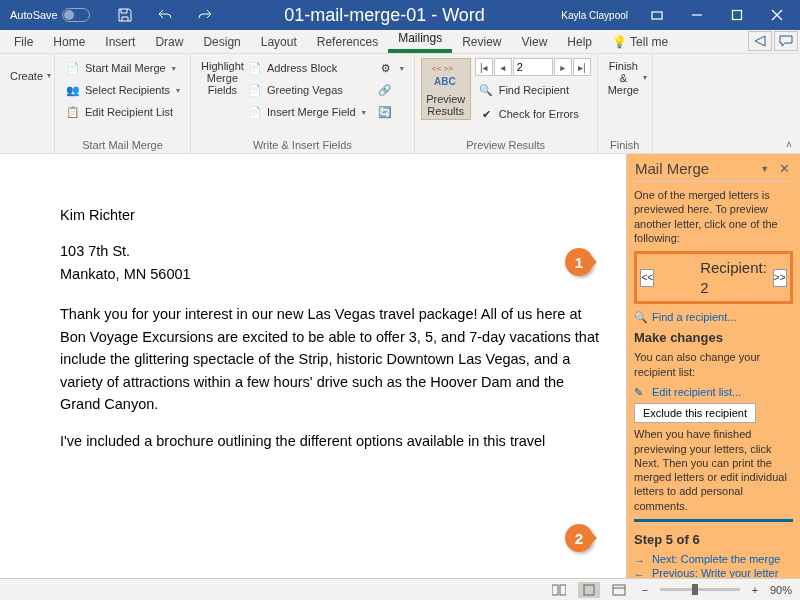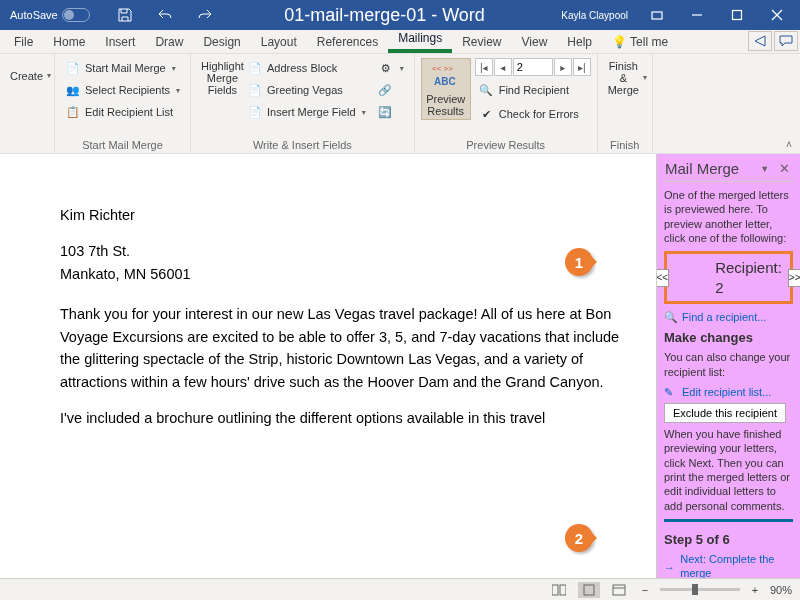--- a/index.html
+++ b/index.html
@@ -44,21 +44,21 @@
 .nav-btn { width:18px; height:18px; border:1px solid #c8c6c4; background:#fff; display:flex; align-items:center; justify-content:center; cursor:pointer; font-size:10px; color:#555;}
 .nav-input { width:40px; height:18px; border:1px solid #c8c6c4; font-size:11px; padding:0 3px; background:#fff;}
 .ribbon-collapse { position:absolute; right:4px; bottom:2px; width:14px; height:14px; cursor:pointer; color:#666; font-size:10px; display:flex; align-items:center; justify-content:center;}
 
 
 .content { display: flex; height: 424px; }
 .doc { flex: 1; background: #fff; padding: 50px 18px 0 60px; font-size: 14.5px; line-height: 1.55; color: #000; font-family: Calibri, Arial, sans-serif; overflow:hidden;}
 .doc p { margin-bottom: 14px; }
 
 
-.pane { width: 144px; background: #f0abfc; border-left: 1px solid #d0cecb; display:flex; flex-direction:column; font-size: 11px; }
+.pane { width: 174px; background: #fdba74; border-left: 1px solid #d0cecb; display:flex; flex-direction:column; font-size: 11px; }
 .pane-header { display:flex; align-items:center; padding: 6px 6px 2px 8px; }
 .pane-title { font-size: 15px; color: #217346; color:#2b579a; flex:1; font-weight:400;}
 .pane-title{color:#444;}
 .pane-header .drop{font-size:9px; color:#666; padding:0 6px; cursor:pointer;}
 .pane-header .close{font-size:13px; color:#666; cursor:pointer; padding:0 4px;}
 .pane-sep { height:1px; background:#d0cecb; margin:2px 6px;}
 .pane-body { padding: 4px 7px; overflow:hidden; color:#333; line-height:1.3;}
 .pane-body .hint{margin-bottom:6px;}
 .recip-box { border: 3px solid #ed7d31; padding: 4px; display:flex; align-items:center; justify-content:center; gap:6px; margin: 2px 0 6px 0; position:relative;}
 .recip-box .rbtn{ border:1px solid #999; background:#fff; width:26px; height:18px; font-size:10px; display:flex; align-items:center; justify-content:center; cursor:pointer;}

